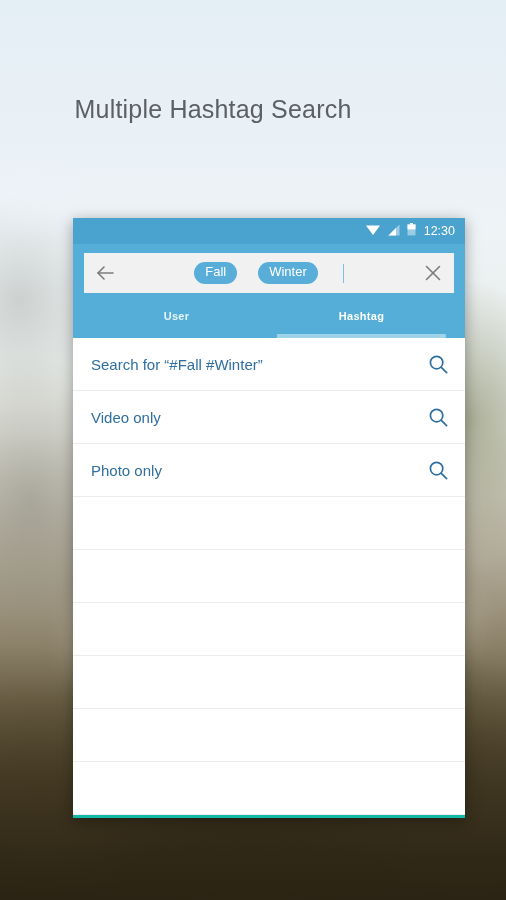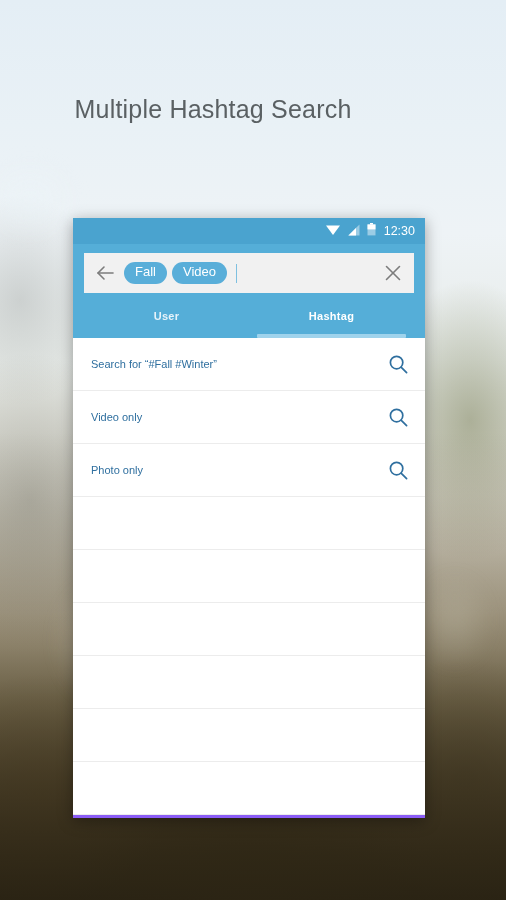--- a/index.html
+++ b/index.html
@@ -65,23 +65,23 @@
     color: #5a6063;
     letter-spacing: 0.2px;
     white-space: nowrap;
   }
 
   
   #device {
     position: absolute;
     left: 73px;
     top: 218px;
-    width: 352px;
+    width: 392px;
     height: 600px;
-    background: #8b5cf6;
+    background: #14b8a6;
     box-shadow: 0 3px 14px rgba(0,0,0,0.35);
     overflow: hidden;
   }
 
   
   #statusbar {
     height: 26px;
     background: #4aa3cf;
     display: flex;
     align-items: center;
@@ -111,23 +111,24 @@
     padding: 0 10px 0 9px;
   }
   #back-arrow {
     width: 24px; height: 24px; flex: 0 0 24px;
     margin-right: 7px;
     cursor: pointer;
   }
   #chips {
     display: flex;
     align-items: center;
-    gap: 5px;
+    gap: 21px;
     flex: 1 1 auto;
     min-width: 0;
+    justify-content: center;
   }
   .chip {
     background: #59aed9;
     color: #ffffff;
     font-size: 13px;
     border-radius: 11px;
     padding: 3px 11px 4px 11px;
     line-height: 1.15;
     white-space: nowrap;
     cursor: pointer;
@@ -179,21 +180,21 @@
     height: 53px;
     display: flex;
     align-items: center;
     padding: 0 16px 0 18px;
     border-bottom: 1px solid #ececec;
     cursor: pointer;
   }
   .row-label {
     flex: 1 1 auto;
     color: #2f6f9f;
-    font-size: 11px;
+    font-size: 15px;
     white-space: nowrap;
     overflow: hidden;
     text-overflow: ellipsis;
   }
   .row-search-icon { width: 21px; height: 21px; flex: 0 0 21px; }
   .row.empty { cursor: default; }
 </style>
 </head>
 <body>
 
@@ -231,21 +232,21 @@
     <div id="searchfield">
       <span id="back-arrow">
         <svg width="24" height="24" viewBox="0 0 24 24" fill="none" stroke="#7c7c7c" stroke-width="1.6" stroke-linecap="round" stroke-linejoin="round">
           <line x1="20" y1="12" x2="5" y2="12"></line>
           <polyline points="11,6 5,12 11,18"></polyline>
         </svg>
       </span>
 
       <span id="chips">
         <span class="chip">Fall</span>
-        <span class="chip">Video</span>
+        <span class="chip">Winter</span>
         <span id="caret"></span>
       </span>
 
       <span id="clear-x">
         <svg width="22" height="22" viewBox="0 0 22 22" fill="none" stroke="#7c7c7c" stroke-width="1.6" stroke-linecap="round">
           <line x1="4.5" y1="4.5" x2="17.5" y2="17.5"></line>
           <line x1="17.5" y1="4.5" x2="4.5" y2="17.5"></line>
         </svg>
       </span>
     </div>

